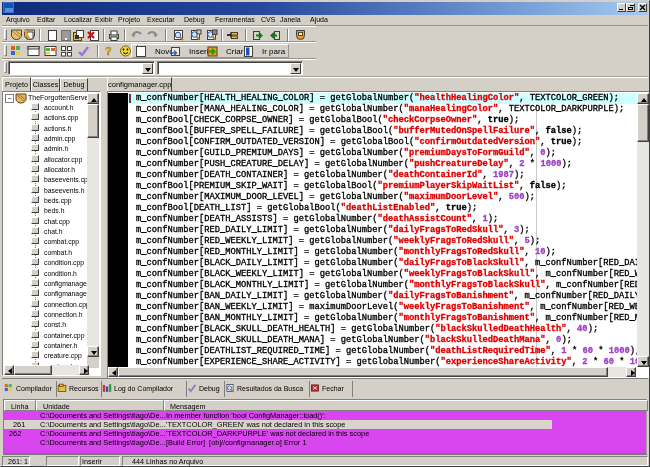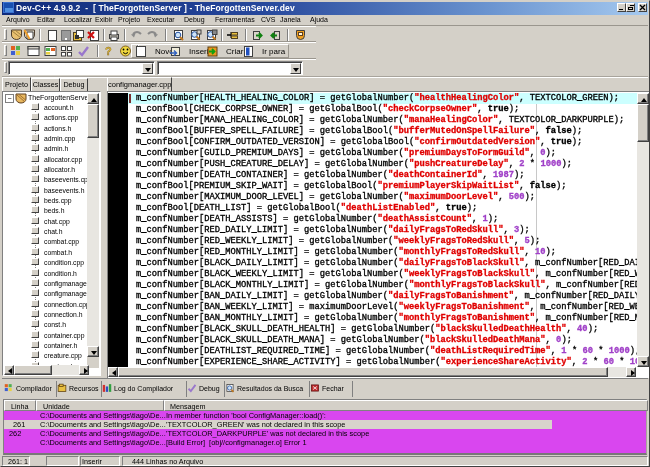--- a/index.html
+++ b/index.html
@@ -98,21 +98,20 @@
 #statusbar { position:absolute; left:2px; top:456px; width:646px; height:10px; }
 .scell { position:absolute; top:0; height:10px; border:1px solid; border-color:#808080 #fff #fff #808080;
   font-size:7.2px; line-height:9px; padding-left:5px; color:#000; white-space:nowrap;}
 </style></head>
 <body>
 
 <div class="abs" style="left:0;top:0;width:650px;height:467px;border-top:1px solid #d4d0c8;border-left:1px solid #d4d0c8;border-right:1px solid #404040;border-bottom:1px solid #404040;"></div>
 
 <div id="titlebar">
   <div id="titleicon"></div>
-  <div id="titletext">Dev-C++ 4.9.9.2&nbsp; - &nbsp;[ TheForgottenServer ] - TheForgottenServer.dev</div>
   <div class="wbtn" style="left:615px;">
       <span style="position:absolute;left:1px;bottom:1px;width:4px;height:1.5px;background:#000;"></span>
     </div>
   <div class="wbtn" style="left:624px;">
       <span style="position:absolute;left:1px;top:2.5px;width:4.5px;height:3.5px;border:1px solid #000;"></span>
       <span style="position:absolute;left:2.5px;top:1px;width:4px;height:1px;background:#000;"></span>
     </div>
   <div class="wbtn" style="left:636px;">
       <svg width="7" height="7" viewBox="0 0 7 7" style="position:absolute;left:0px;top:0px;">
         <path d="M1 1 L6 6 M6 1 L1 6" stroke="#000" stroke-width="1.3"></path>
@@ -434,22 +433,22 @@
         <i class="arr" style="left:4px;top:2px;border-top:3px solid transparent;border-bottom:3px solid transparent;border-left:4px solid #000;"></i>
       </div>
  </div>
 </div>
 
 <div id="edpanel">
   <div id="gutter"></div>
   <div id="code">
   <div id="marginline"></div>
 <div class="crow hl"><div class="caret"></div><span class="k">m_confNumber[HEALTH_HEALING_COLOR] = getGlobalNumber(</span><span class="s">"healthHealingColor"</span><span class="k">, TEXTCOLOR_GREEN);</span></div>
+<div class="crow"><span class="k">m_confNumber[MANA_HEALING_COLOR] = getGlobalNumber(</span><span class="s">"manaHealingColor"</span><span class="k">, TEXTCOLOR_DARKPURPLE);</span></div>
 <div class="crow"><span class="k">m_confBool[CHECK_CORPSE_OWNER] = getGlobalBool(</span><span class="s">"checkCorpseOwner"</span><span class="k">, </span><span class="b">true</span><span class="k">);</span></div>
-<div class="crow"><span class="k">m_confNumber[MANA_HEALING_COLOR] = getGlobalNumber(</span><span class="s">"manaHealingColor"</span><span class="k">, TEXTCOLOR_DARKPURPLE);</span></div>
 <div class="crow"><span class="k">m_confBool[BUFFER_SPELL_FAILURE] = getGlobalBool(</span><span class="s">"bufferMutedOnSpellFailure"</span><span class="k">, </span><span class="b">false</span><span class="k">);</span></div>
 <div class="crow"><span class="k">m_confBool[CONFIRM_OUTDATED_VERSION] = getGlobalBool(</span><span class="s">"confirmOutdatedVersion"</span><span class="k">, </span><span class="b">true</span><span class="k">);</span></div>
 <div class="crow"><span class="k">m_confNumber[GUILD_PREMIUM_DAYS] = getGlobalNumber(</span><span class="s">"premiumDaysToFormGuild"</span><span class="k">, </span><span class="n">0</span><span class="k">);</span></div>
 <div class="crow"><span class="k">m_confNumber[PUSH_CREATURE_DELAY] = getGlobalNumber(</span><span class="s">"pushCreatureDelay"</span><span class="k">, </span><span class="n">2</span><span class="k"> * </span><span class="n">1000</span><span class="k">);</span></div>
 <div class="crow"><span class="k">m_confNumber[DEATH_CONTAINER] = getGlobalNumber(</span><span class="s">"deathContainerId"</span><span class="k">, </span><span class="n">1987</span><span class="k">);</span></div>
 <div class="crow"><span class="k">m_confBool[PREMIUM_SKIP_WAIT] = getGlobalBool(</span><span class="s">"premiumPlayerSkipWaitList"</span><span class="k">, </span><span class="b">false</span><span class="k">);</span></div>
 <div class="crow"><span class="k">m_confNumber[MAXIMUM_DOOR_LEVEL] = getGlobalNumber(</span><span class="s">"maximumDoorLevel"</span><span class="k">, </span><span class="n">500</span><span class="k">);</span></div>
 <div class="crow"><span class="k">m_confBool[DEATH_LIST] = getGlobalBool(</span><span class="s">"deathListEnabled"</span><span class="k">, </span><span class="b">true</span><span class="k">);</span></div>
 <div class="crow"><span class="k">m_confNumber[DEATH_ASSISTS] = getGlobalNumber(</span><span class="s">"deathAssistCount"</span><span class="k">, </span><span class="n">1</span><span class="k">);</span></div>
 <div class="crow"><span class="k">m_confNumber[RED_DAILY_LIMIT] = getGlobalNumber(</span><span class="s">"dailyFragsToRedSkull"</span><span class="k">, </span><span class="n">3</span><span class="k">);</span></div>

